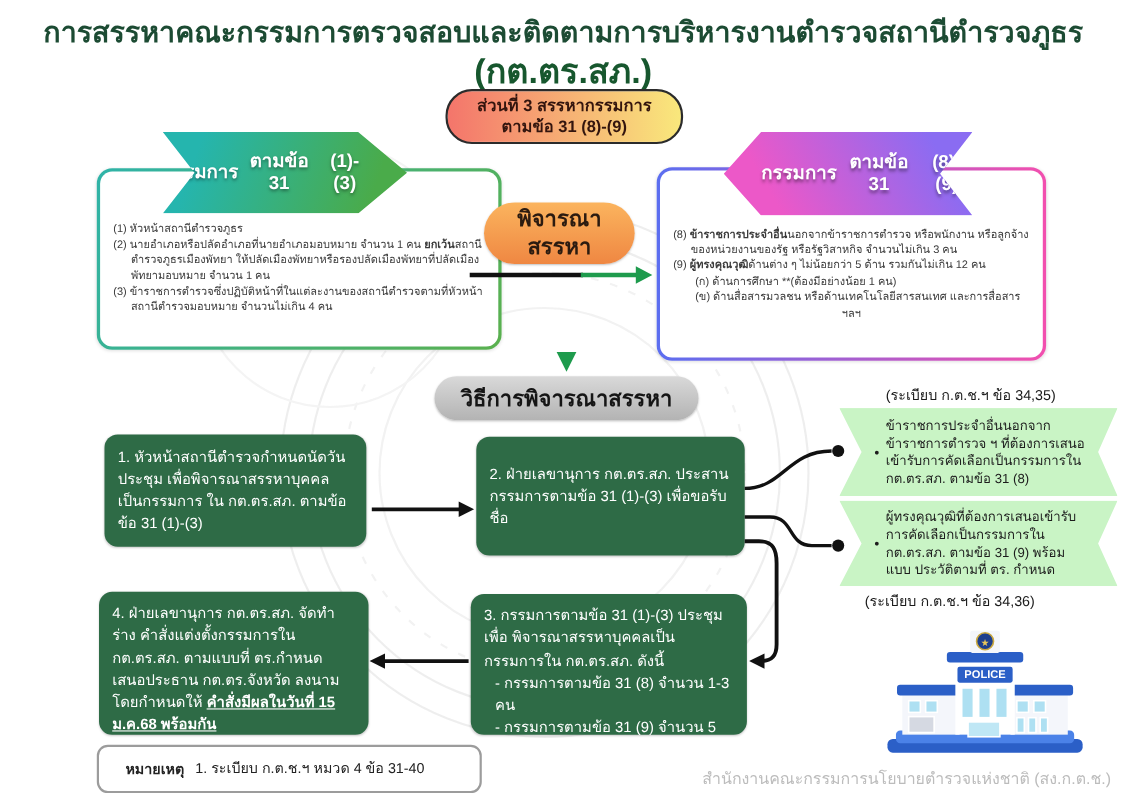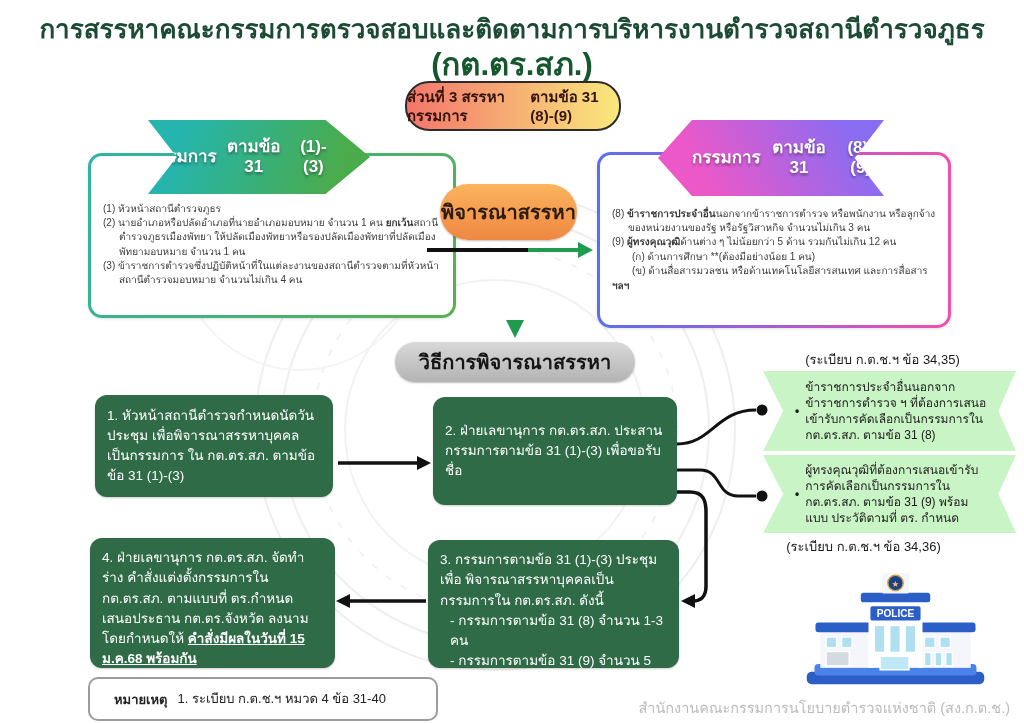--- a/index.html
+++ b/index.html
@@ -8,21 +8,21 @@
     font-family:"Liberation Sans","DejaVu Sans",sans-serif;color:#333;
   }
   .abs{position:absolute;}
   
   .title1{left:0;top:8px;width:1024px;text-align:center;font-size:26px;font-weight:bold;color:#1c4b33;z-index:4;}
   .title2{left:0;top:39px;width:1024px;text-align:center;font-size:31px;font-weight:bold;color:#17572e;z-index:4;}
   
   .section-badge{
     left:405px;top:81px;width:212px;height:46px;border:2.5px solid #2b2b2b;border-radius:24px;
     background:linear-gradient(90deg,#f4756b,#f9e87c);
-    display:flex;flex-direction:row;justify-content:center;align-items:center;
+    display:flex;flex-direction:column;justify-content:center;align-items:center;
     font-size:15px;font-weight:bold;color:#33150e;line-height:1.3;z-index:5;
   }
   
   .banner{display:flex;justify-content:center;align-items:center;
     color:#fff;font-weight:bold;font-size:17px;line-height:1.18;text-align:center;
     text-shadow:0 2px 3px rgba(0,0,0,.4);z-index:3;}
   .banner-left{
     left:148px;top:120px;width:222px;height:74px;padding-right:34px;box-sizing:border-box;
     background:linear-gradient(110deg,#25b5ae 15%,#4aab4a 85%);
     clip-path:polygon(0% 0%,80% 0%,100% 50%,80% 100%,0% 100%,13% 50%);
@@ -35,27 +35,27 @@
   
   .gradbox{border-radius:14px;padding:3px;z-index:2;box-shadow:0 1px 3px rgba(0,0,0,.12);}
   .gradbox-inner{background:#fff;border-radius:11px;width:100%;height:100%;box-sizing:border-box;
     padding:10px 12px;font-size:10px;line-height:1.42;color:#3a3a3a;}
   .box-1-3{left:88px;top:153px;width:362px;height:159px;background:linear-gradient(120deg,#2fb3a8,#5ab04e);}
   .box-1-3 .gradbox-inner{padding-top:46px;}
   .box-8-9{left:597px;top:152px;width:348px;height:170px;background:linear-gradient(90deg,#5b6ef0,#f24fae);}
   .box-8-9 .gradbox-inner{padding-top:52px;}
   .hang{text-indent:-16px;padding-left:16px;margin:0;}
   .hang2{margin:0 0 0 20px;text-indent:-16px;padding-left:16px;}
-  .etc-line{margin:1px 0 12px 0;font-weight:bold;}
+  .etc-line{text-align:center;margin:1px 0 12px 0;}
   .bold{font-weight:bold;}
   
   .consider{
     left:440px;top:184px;width:137px;height:56px;border-radius:28px;
     background:linear-gradient(180deg,#fbb45e,#ef8742);
-    display:flex;justify-content:center;align-items:center;
+    display:flex;flex-direction:column;justify-content:center;align-items:center;
     font-size:20px;font-weight:bold;color:#2b1b10;line-height:1.3;z-index:4;
     box-shadow:0 1px 2px rgba(0,0,0,.25);
   }
   
   .method{
     left:395px;top:342px;width:240px;height:40px;border-radius:21px;
     background:linear-gradient(180deg,#d9d9d9,#b3b3b3);
     display:flex;justify-content:center;align-items:center;
     font-size:20px;font-weight:bold;color:#151515;z-index:2;
     box-shadow:0 1px 2px rgba(0,0,0,.25);

